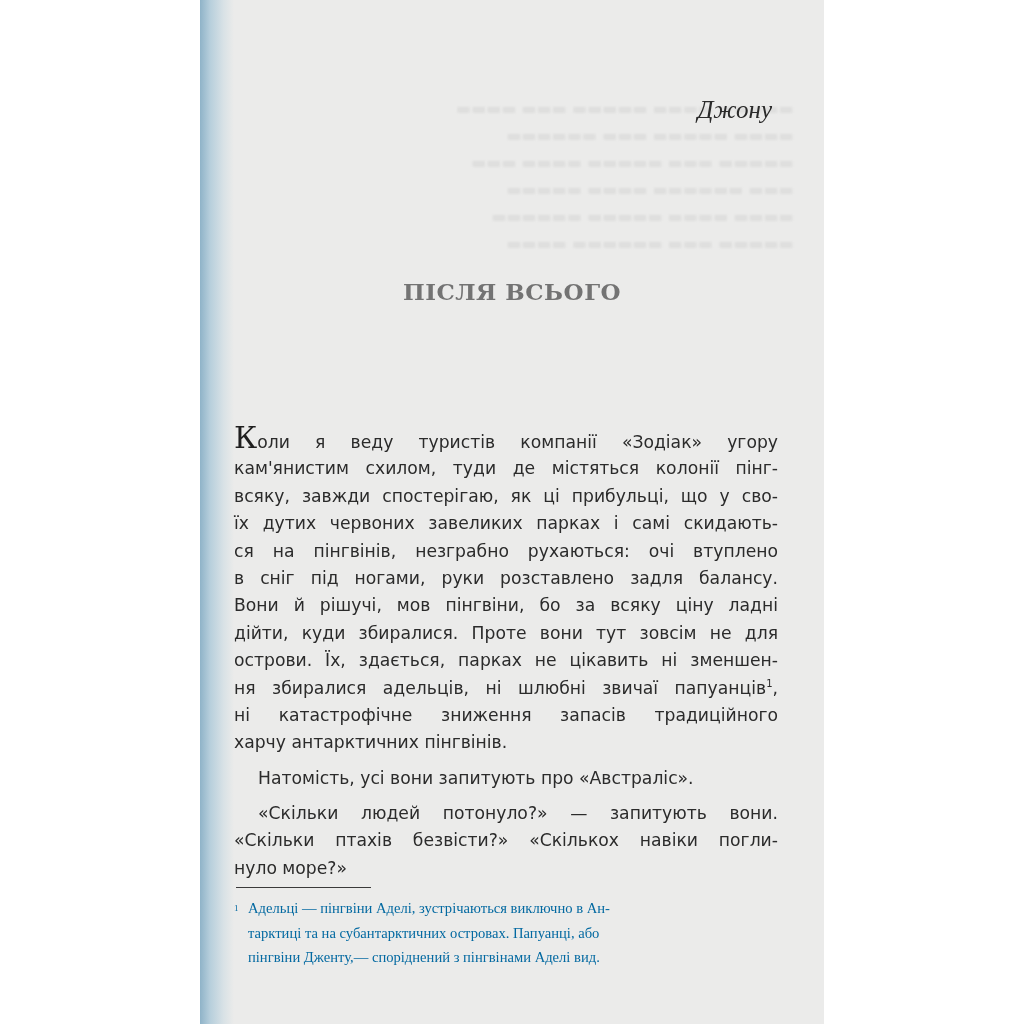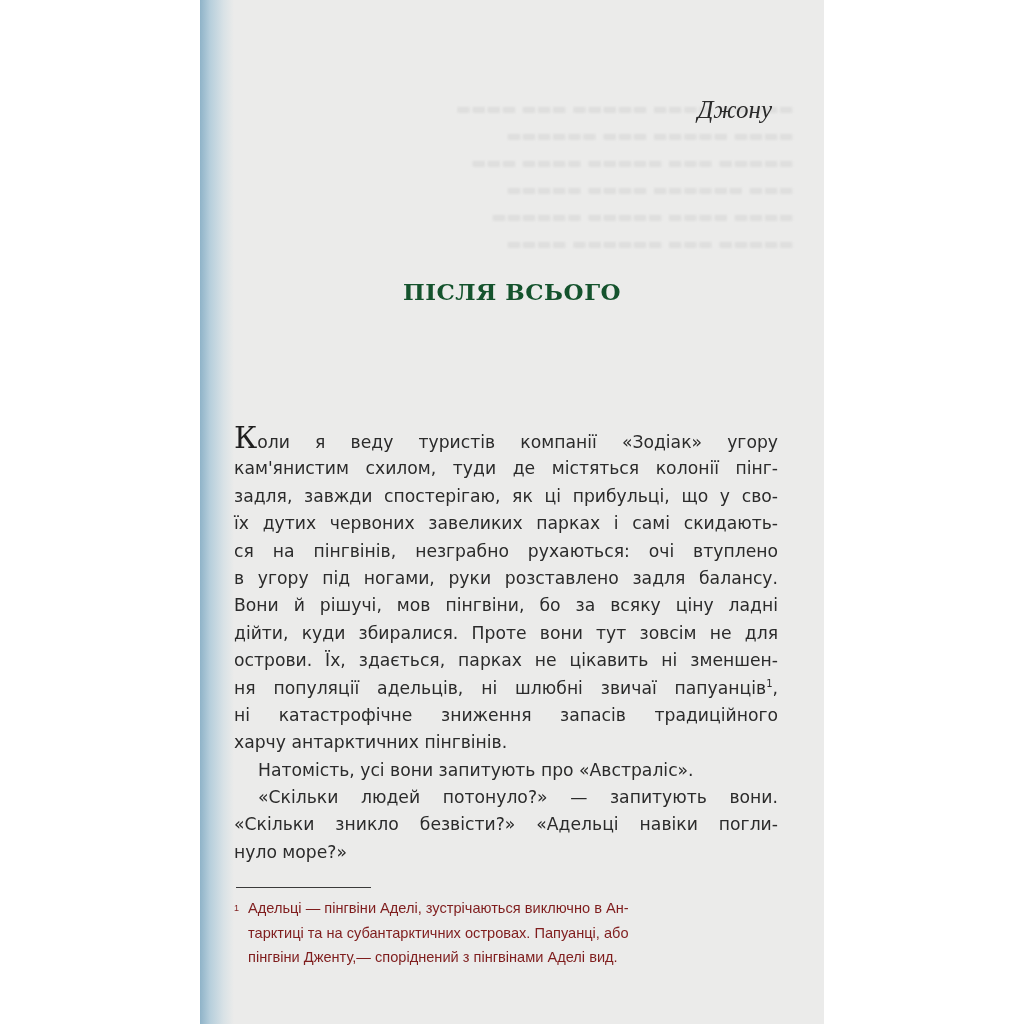--- a/index.html
+++ b/index.html
@@ -41,62 +41,62 @@
     color: #2a2a2a;
   }
   .title {
     position: absolute;
     left: 0; right: 0; top: 278px;
     text-align: center;
     font-family: "DejaVu Serif", serif;
     font-weight: bold;
     font-size: 23px;
     letter-spacing: 0.5px;
-    color: #14532d;
+    color: #737373;
     text-transform: uppercase;
   }
   .body-text {
     position: absolute;
     left: 34px; top: 428px;
     width: 544px;
     font-family: "DejaVu Sans", sans-serif;
     font-size: 17.2px;
     line-height: 27.4px;
     color: #2b2b2b;
   }
   .line {
     display: block;
     text-align: justify;
     text-align-last: justify;
     white-space: nowrap;
     height: 27.4px;
   }
   .line.last { text-align-last: left; }
-  .line.indent { padding-left: 24px; }
+  .line.indent { padding-left: 24px; margin-top: 8px; }
   .dropcap {
     font-family: "DejaVu Serif", serif;
     font-size: 30px;
     line-height: 20px;
     color: #1f1f1f;
   }
   sup { font-size: 10px; line-height: 0; }
   .fn-rule {
     position: absolute;
     left: 36px; top: 887px;
     width: 135px; height: 1px;
     background: #3a3a3a;
   }
   .footnote {
     position: absolute;
     left: 34px; top: 896px;
     width: 544px;
-    font-family: Liberation Sans, sans-serif;
+    font-family: Liberation Serif, serif;
     font-size: 14.6px;
     line-height: 24.5px;
-    color: #7f1d1d;
+    color: #0369a1;
   }
   .fn-line { display: block; white-space: nowrap; height: 24.5px; }
   .fn-mark { font-size: 9px; vertical-align: top; display: inline-block; width: 14px; }
   .fn-cont { padding-left: 14px; }
 </style>
 </head>
 <body>
 
 <div class="page">
   <div class="page-edge"></div>
@@ -106,35 +106,35 @@
   </div>
 
   <div class="dedication">Джону</div>
 
   <div class="title">Після всього</div>
 
   <div class="body-text">
 
     <span class="line"><span class="dropcap">К</span><span>оли я веду туристів компанії «Зодіак» угору</span></span>
     <span class="line">кам'янистим схилом, туди де містяться колонії пінг-</span>
-    <span class="line">задля, завжди спостерігаю, як ці прибульці, що у сво-</span>
+    <span class="line">всяку, завжди спостерігаю, як ці прибульці, що у сво-</span>
     <span class="line">їх дутих червоних завеликих парках і самі скидають-</span>
     <span class="line">ся на пінгвінів, незграбно рухаються: очі втуплено</span>
-    <span class="line">в угору під ногами, руки розставлено задля балансу.</span>
+    <span class="line">в сніг під ногами, руки розставлено задля балансу.</span>
     <span class="line">Вони й рішучі, мов пінгвіни, бо за всяку ціну ладні</span>
     <span class="line">дійти, куди збиралися. Проте вони тут зовсім не для</span>
     <span class="line">острови. Їх, здається, парках не цікавить ні зменшен-</span>
-    <span class="line"><span>ня популяції адельців, ні шлюбні звичаї папуанців</span><sup>1</sup><span>,</span></span>
+    <span class="line"><span>ня збиралися адельців, ні шлюбні звичаї папуанців</span><sup>1</sup><span>,</span></span>
     <span class="line">ні катастрофічне зниження запасів традиційного</span>
     <span class="line last">харчу антарктичних пінгвінів.</span>
 
     <span class="line indent last">Натомість, усі вони запитують про «Австраліс».</span>
 
     <span class="line indent">«Скільки людей потонуло?» — запитують вони.</span>
-    <span class="line">«Скільки зникло безвісти?» «Адельці навіки погли-</span>
+    <span class="line">«Скільки птахів безвісти?» «Скількох навіки погли-</span>
     <span class="line last">нуло море?»</span>
   </div>
 
   <div class="fn-rule"></div>
 
   <div class="footnote">
     <span class="fn-line"><span class="fn-mark">1</span><span>Адельці — пінгвіни Аделі, зустрічаються виключно в Ан-</span></span>
     <span class="fn-line fn-cont">тарктиці та на субантарктичних островах. Папуанці, або</span>
     <span class="fn-line fn-cont">пінгвіни Дженту,— споріднений з пінгвінами Аделі вид.</span>
   </div>

